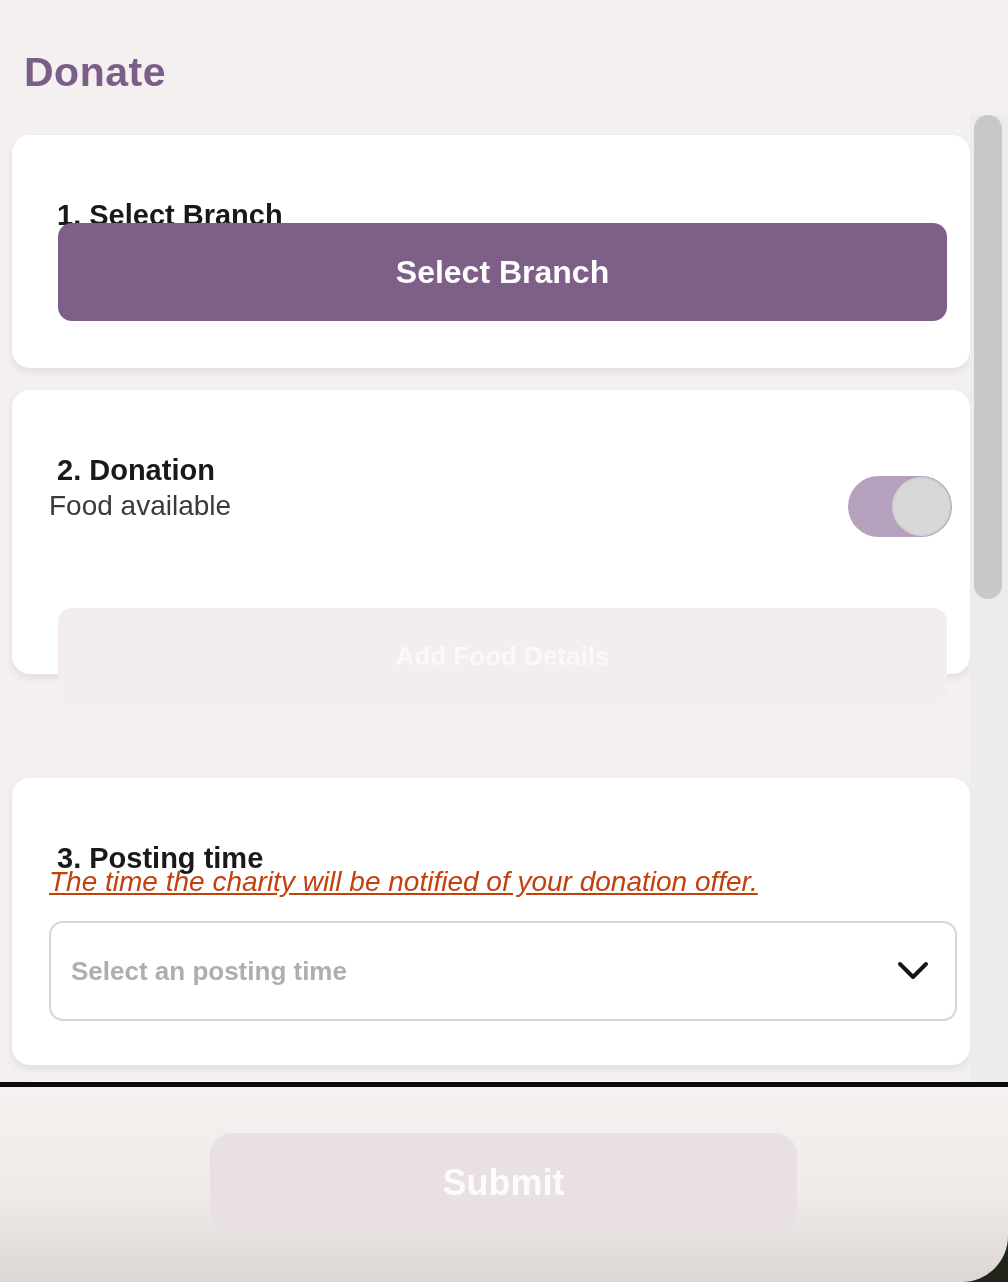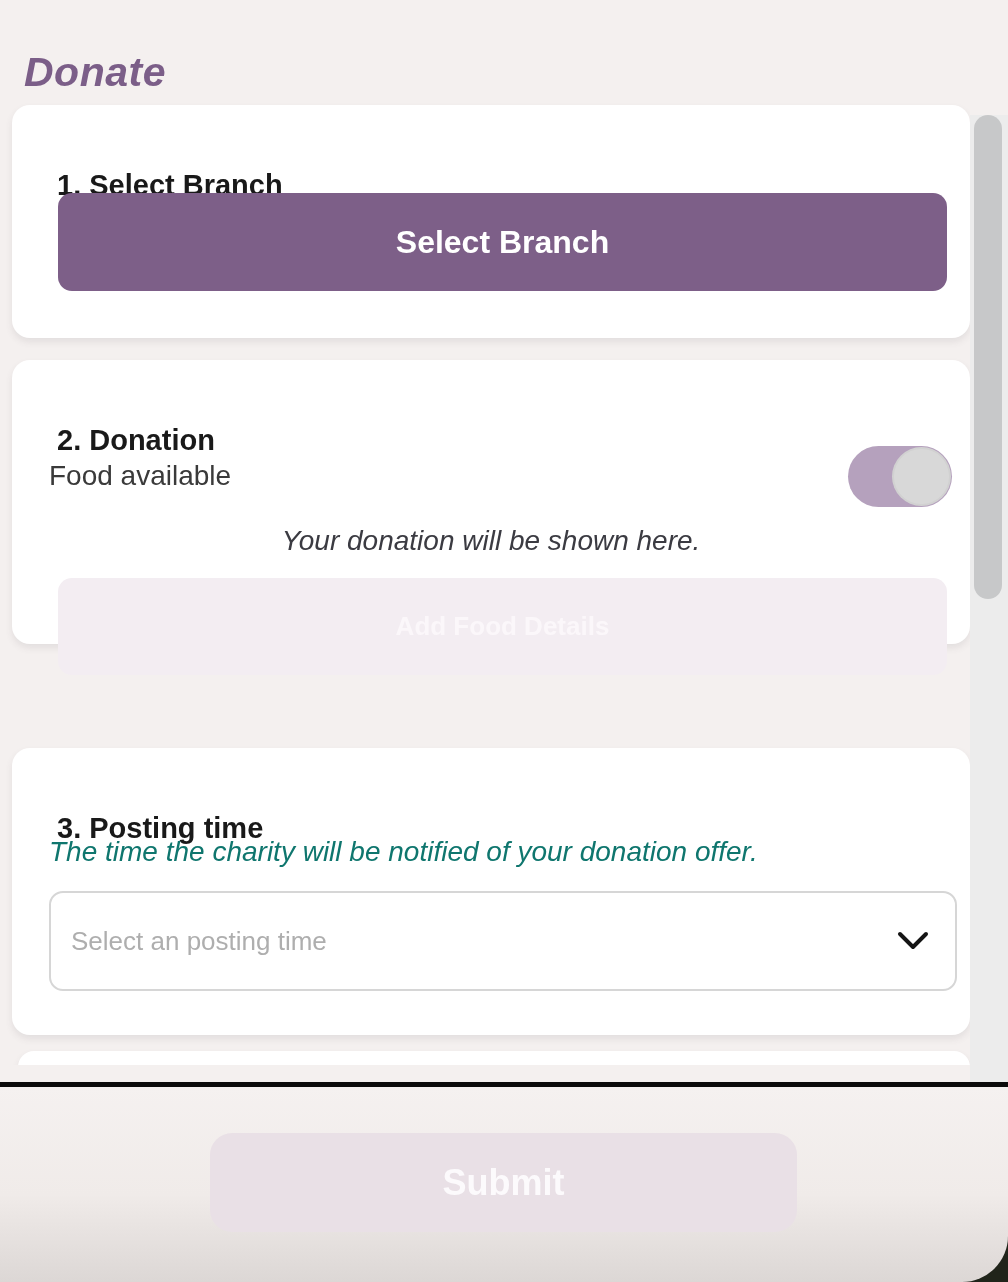--- a/index.html
+++ b/index.html
@@ -20,23 +20,22 @@
   body{
     width:1008px;height:1282px;
     background:var(--page-bg);
     font-family:"Liberation Sans", sans-serif;
     position:relative;overflow:hidden;
   }
   .app-title{
     position:absolute;left:24px;top:22px;
     font-size:41px;font-weight:bold;color:var(--title-color);
     letter-spacing:0.5px;
-    font-style:italic;
   }
-  .scroll-area{position:absolute;left:0;top:98px;width:970px;height:967px;overflow:hidden;}
+  .scroll-area{position:absolute;left:0;top:128px;width:970px;height:967px;overflow:hidden;}
   .card{
     position:absolute;left:12px;width:958px;
     background:#ffffff;border-radius:18px;
     box-shadow:0 4px 7px rgba(80,70,75,0.10);
   }
   .card-1{top:7px;height:233px;}
   .card-2{top:262px;height:284px;}
   .card-3{top:650px;height:287px;}
   .card-4-peek{top:953px;height:16px;border-radius:18px 18px 0 0;left:18px;width:952px;}
   .section-heading{
@@ -68,29 +67,29 @@
     text-align:center;font-size:28px;font-style:italic;color:#3b3b42;
   }
   .disabled-button{
     position:absolute;left:46px;width:889px;height:97px;top:218px;
     background:var(--disabled-button-bg);border-radius:14px;border:none;
     display:flex;align-items:center;justify-content:center;
     font-family:inherit;font-size:26px;font-weight:bold;color:var(--disabled-button-text);
   }
   .posting-desc{
     position:absolute;left:37px;top:88px;
-    font-size:28px;font-style:italic;color:#0f766e;
+    font-size:28px;font-style:italic;color:#c2410c;text-decoration:underline;
   }
   .select-box{
     position:absolute;left:37px;top:143px;width:908px;height:100px;
     background:#ffffff;border:2px solid #d6d6d6;border-radius:14px;
     box-sizing:border-box;display:flex;align-items:center;cursor:pointer;
   }
   .select-placeholder{
-    margin-left:20px;font-size:26px;font-weight:normal;color:#aeaeae;
+    margin-left:20px;font-size:26px;font-weight:bold;color:#aeaeae;
   }
   .select-chevron{position:absolute;right:26px;top:50%;transform:translateY(-50%);width:32px;height:20px;}
   .scrollbar{
     position:absolute;left:970px;top:115px;width:38px;height:967px;
     background:var(--scroll-track);
   }
   .scrollbar-thumb{
     position:absolute;left:4px;top:0px;width:28px;height:484px;
     background:var(--scroll-thumb);border-radius:14px;cursor:pointer;
   }
@@ -123,21 +122,20 @@
     <h2 class="section-heading" style="top:40px;">1. Select Branch</h2>
     <button class="primary-button" style="top:88px;">Select Branch</button>
   </section>
 
   <section class="card card-2">
     <h2 class="section-heading" style="top:40px;">2. Donation</h2>
     <span class="toggle-row-label">Food available</span>
     <div class="toggle" role="switch" aria-checked="true">
       <div class="toggle-knob"></div>
     </div>
-    <div class="donation-placeholder">Your donation will be shown here.</div>
     <button class="disabled-button" disabled="">Add Food Details</button>
   </section>
 
   <section class="card card-3">
     <h2 class="section-heading" style="top:40px;">3. Posting time</h2>
     <div class="posting-desc">The time the charity will be notified of your donation offer.</div>
     <div class="select-box">
       <span class="select-placeholder">Select an posting time</span>
       <svg class="select-chevron" viewBox="0 0 32 20" fill="none">
         <polyline points="3,3 16,16 29,3" stroke="#151515" stroke-width="4" stroke-linecap="round" stroke-linejoin="round" fill="none"></polyline>

